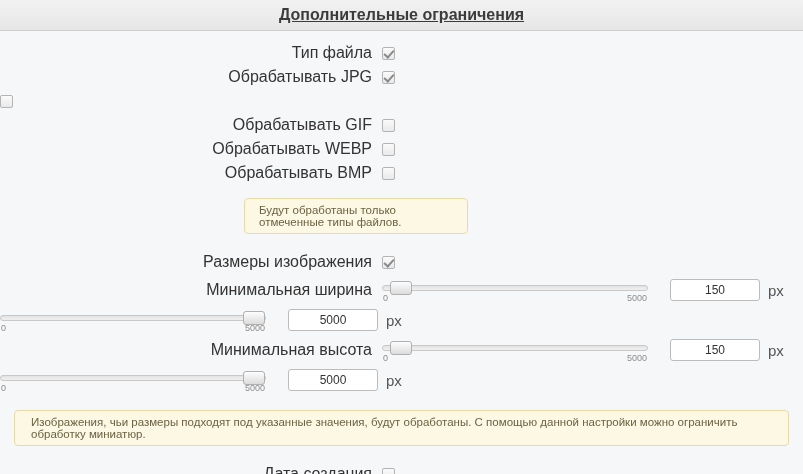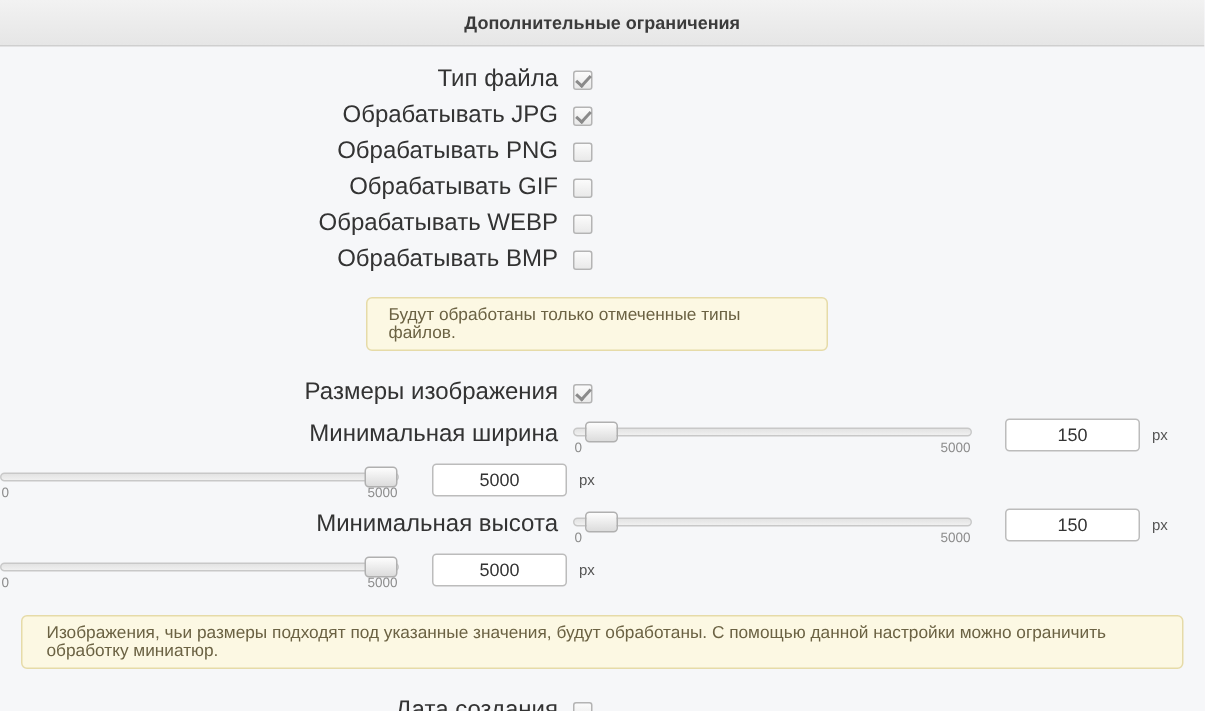--- a/index.html
+++ b/index.html
@@ -27,23 +27,24 @@
   .panel-header {
     height: 31px;
     background: linear-gradient(to bottom, #f2f2f2 0%, #e6e6e6 100%);
     border-bottom: 1px solid #cfcfcf;
     display: flex;
     align-items: center;
     justify-content: center;
     box-sizing: border-box;
   }
   .panel-header .title {
-    font-size: 12px;
+    font-size: 16px;
     font-weight: bold;
     color: #3b3b3b;
+    text-decoration: underline;
   }
 
   
   .row {
     display: flex;
     align-items: center;
     height: 24px;
     margin-top: 0;
   }
   .label-col {
@@ -91,21 +92,21 @@
     border: 1px solid #e6dba8;
     border-radius: 4px;
     color: #6b6243;
     font-size: 11.5px;
     box-sizing: border-box;
     display: flex;
     align-items: center;
   }
   .note-small {
     margin: 13px 0 0 244px;
-    width: 308px;
+    width: 224px;
     height: 36px;
     padding: 0 14px;
   }
   .note-wide {
     margin: 18px 0 0 14px;
     width: 775px;
     height: 36px;
     padding: 0 16px;
   }
 
@@ -154,21 +155,21 @@
     border-radius: 3px;
     background: #fff;
     text-align: center;
     font-family: "Liberation Sans", sans-serif;
     font-size: 12px;
     color: #333;
     box-sizing: border-box;
   }
   .unit {
     margin-left: 8px;
-    font-size: 10px;
+    font-size: 15px;
     color: #555;
   }
 
   .spacer-16 { height: 16px; }
   .spacer-10 { height: 10px; }
   .spacer-6  { height: 6px; }
   .spacer-4  { height: 4px; }
 </style>
 </head>
 <body>
@@ -188,21 +189,20 @@
         <span class="cb checked"></span>
       </div>
     </div>
     <div class="row">
       <div class="label-col">Обрабатывать JPG</div>
       <div class="ctrl-col">
         <span class="cb checked"></span>
       </div>
     </div>
     <div class="row">
-      <div class="label-col">Обрабатывать PNG</div>
       <div class="ctrl-col">
         <span class="cb"></span>
       </div>
     </div>
     <div class="row">
       <div class="label-col">Обрабатывать GIF</div>
       <div class="ctrl-col">
         <span class="cb"></span>
       </div>
     </div>

